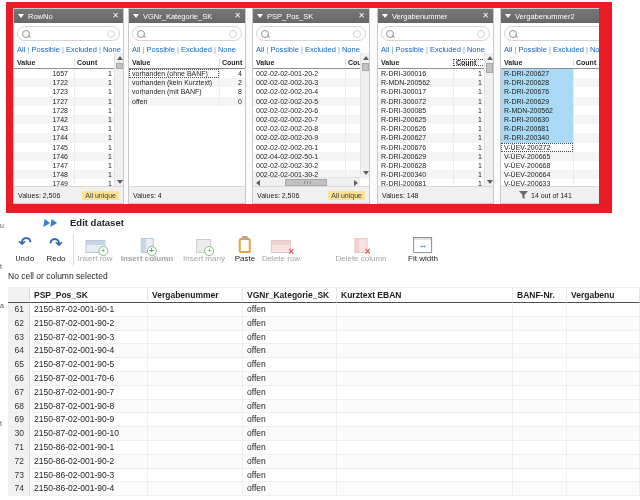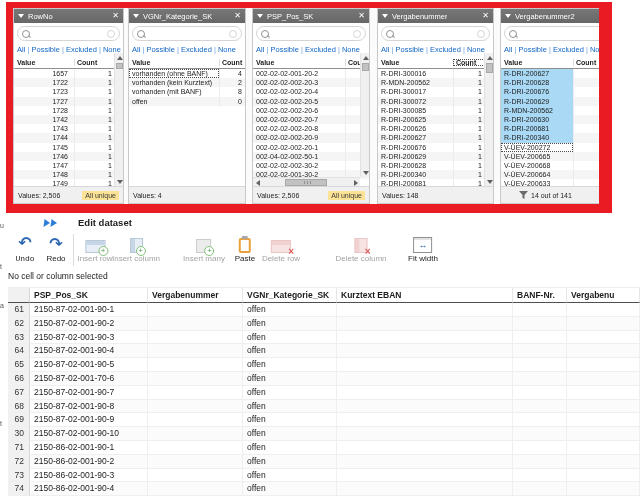--- a/index.html
+++ b/index.html
@@ -63,21 +63,21 @@
   .sb-thumb{position:absolute;left:1px;width:7px;background:#c2c2c2;border:1px solid #a8a8a8;box-sizing:border-box;}
   .hscroll{position:absolute;left:0;height:9px;background:#f0f0f0;border-top:1px solid #e2e2e2;box-sizing:border-box;}
   .sb-btn-l,.sb-btn-r{position:absolute;top:0;width:9px;height:9px;display:flex;align-items:center;justify-content:center;}
   .sb-tri-l{width:0;height:0;border-top:3px solid transparent;border-bottom:3px solid transparent;border-right:4px solid #606060;}
   .sb-tri-r{width:0;height:0;border-top:3px solid transparent;border-bottom:3px solid transparent;border-left:4px solid #606060;}
   .hthumb{position:absolute;top:1px;height:7px;background:#c2c2c2;border:1px solid #a8a8a8;box-sizing:border-box;
     background-image:repeating-linear-gradient(90deg,transparent 0 2px,#8f8f8f 2px 3px);background-size:9px 3px;
     background-repeat:no-repeat;background-position:center;}
   
   .edge-frag{position:absolute;left:0;width:4px;overflow:hidden;font-size:7px;color:#555;}
-  .edit-header{position:absolute;left:44px;top:217px;display:flex;align-items:center;gap:21px;}
+  .edit-header{position:absolute;left:44px;top:217px;display:flex;align-items:center;gap:13px;}
   .edit-ico{display:flex;gap:1px;transform:skewX(-8deg);}
   .edit-ico i{display:block;width:0;height:0;border-top:4.5px solid transparent;border-bottom:4.5px solid transparent;border-left:6px solid #2f7ed8;}
   .edit-title{font-size:9.5px;font-weight:bold;color:#222;}
   .toolbar{position:absolute;left:0;top:233px;width:640px;height:36px;}
   .tsep{position:absolute;left:73px;top:1px;width:1px;height:32px;background:#dcdcdc;}
   .titem{position:absolute;top:0;transform:translateX(-50%);text-align:center;white-space:nowrap;}
   .tico{height:20px;display:flex;align-items:flex-end;justify-content:center;margin-bottom:1px;}
   .tlabel{font-size:8px;color:#1c1c1c;}
   .titem.disabled .tlabel{color:#a3a3a3;}
   .ic-undo::before,.ic-redo::before{font-family:"DejaVu Sans",sans-serif;font-size:16px;line-height:18px;
@@ -528,21 +528,21 @@
         <span class="ic-redo"></span>
       </div>
       <div class="tlabel">Redo</div>
     </div>
     <div class="titem disabled" style="left: 95px;">
       <div class="tico">
         <span class="ico-box ic-insrow plus"></span>
       </div>
       <div class="tlabel">Insert row</div>
     </div>
-    <div class="titem disabled" style="left: 136px;">
+    <div class="titem disabled" style="left: 147px; font-weight: bold;">
       <div class="tico">
         <span class="ico-box ic-inscol plus"></span>
       </div>
       <div class="tlabel">Insert column</div>
     </div>
     <div class="titem disabled" style="left: 204px;">
       <div class="tico">
         <span class="ico-box ic-insmany plus"></span>
       </div>
       <div class="tlabel">Insert many</div>

